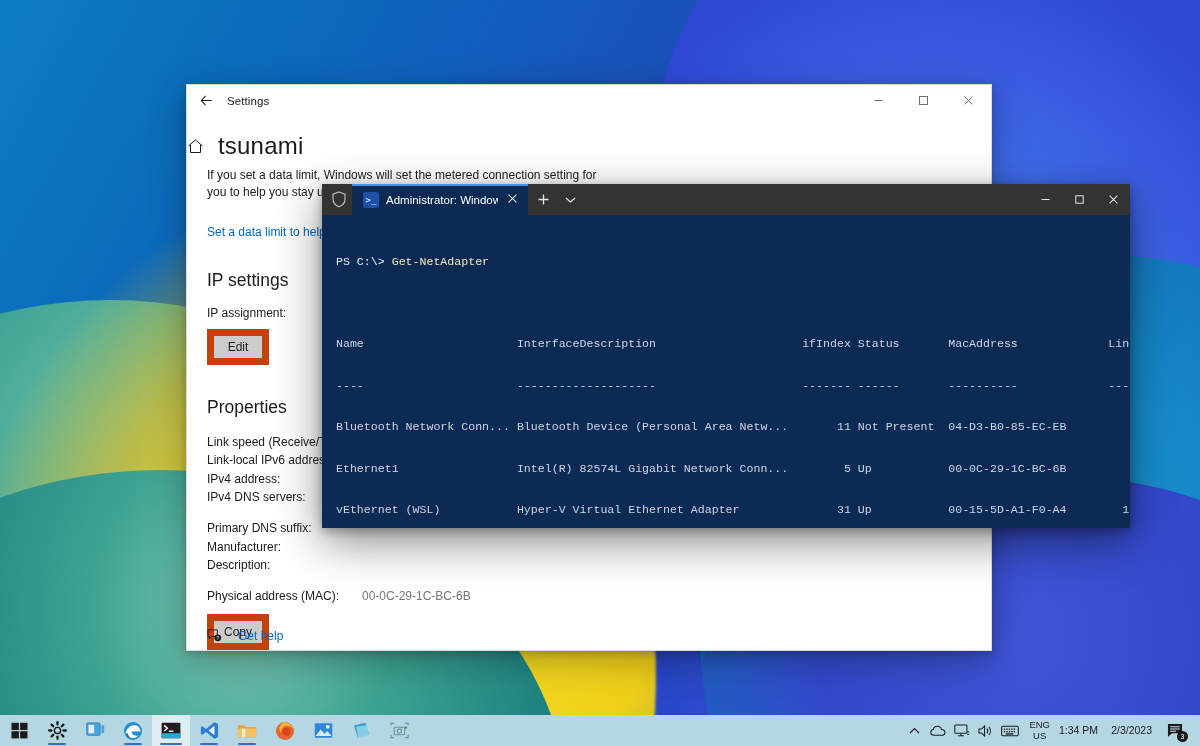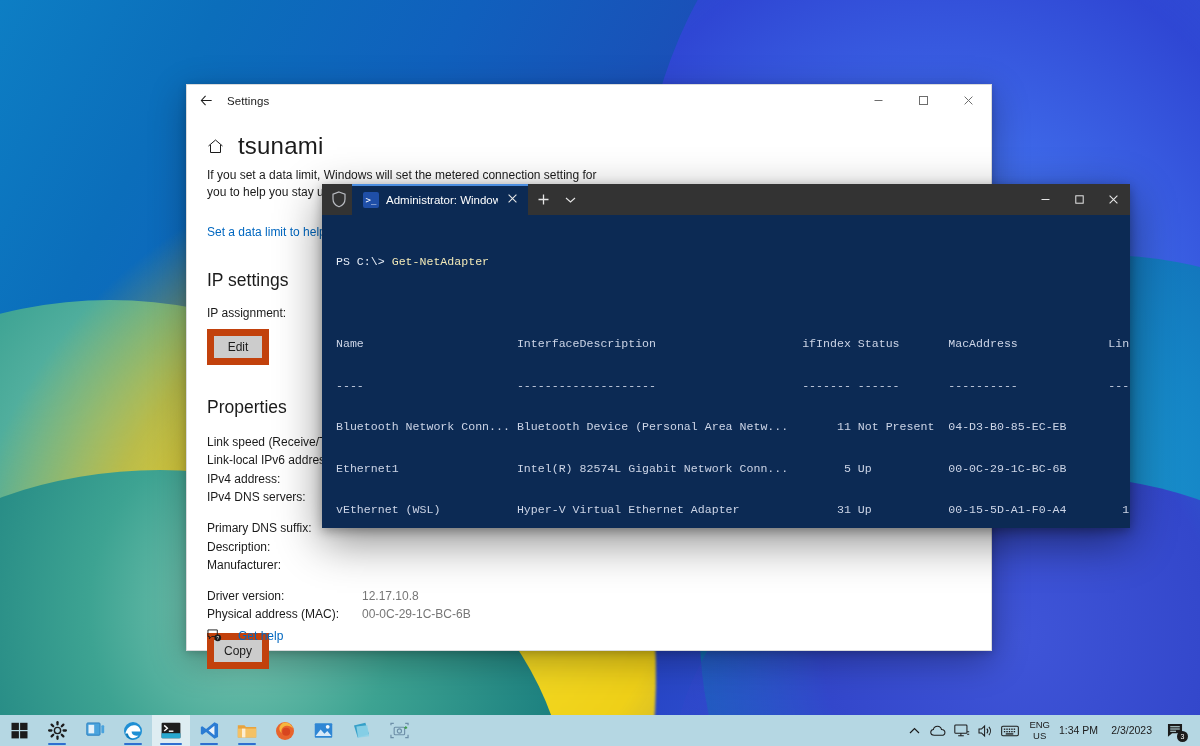--- a/index.html
+++ b/index.html
@@ -82,21 +82,21 @@
   .win-ctrls { position: absolute; right: 0; top: 0; display: flex; height: 31px; }
   .win-btn {
     width: 45px; height: 31px; display: flex; align-items: center; justify-content: center;
     color: #6d6d6d; font-size: 10px;
   }
 
   #settings-body { padding: 0 0 0 0; position: relative; height: 536px; }
   .s-pad { padding-left: 20px; }
 
   #settings-heading-row {
-    display: flex; align-items: center; gap: 14px; margin-top: 16px; padding-left: 20px;
+    display: flex; align-items: center; gap: 14px; margin-top: 16px; 
   }
   #home-icon { width: 17px; height: 17px; color: #1b1b1b; }
   #settings-heading {
     font-size: 24px; font-weight: 400; color: #1b1b1b; letter-spacing: .2px;
   }
   #settings-desc {
     margin-top: 7px; padding-left: 20px; font-size: 12px; color: #1b1b1b;
     line-height: 1.42; max-width: 430px;
   }
   .section-h {
@@ -280,34 +280,30 @@
         <div class="prop-val"></div>
       </div>
     </div>
 
     <div class="s-pad" style="margin-top:13px;">
       <div class="prop-row">
         <div class="prop-key">Primary DNS suffix:</div>
         <div class="prop-val"></div>
       </div>
       <div class="prop-row">
+        <div class="prop-key">Manufacturer:</div>
+        <div class="prop-val"></div>
+      </div>
+      <div class="prop-row">
         <div class="prop-key">Description:</div>
         <div class="prop-val"></div>
       </div>
-      <div class="prop-row">
-        <div class="prop-key">Manufacturer:</div>
-        <div class="prop-val"></div>
-      </div>
     </div>
 
     <div class="s-pad" style="margin-top:13px;">
-      <div class="prop-row">
-        <div class="prop-key">Driver version:</div>
-        <div class="prop-val">12.17.10.8</div>
-      </div>
       <div class="prop-row">
         <div class="prop-key">Physical address (MAC):</div>
         <div class="prop-val">00-0C-29-1C-BC-6B</div>
       </div>
       <button class="s-btn" style="margin-top:9px;">Copy</button>
     </div>
 
     <div id="get-help-row">
       <svg width="15" height="14" viewBox="0 0 16 15">
         <path d="M1 1 H11 V8 H5 L2.5 10.5 V8 H1 Z" fill="none" stroke="#1b1b1b" stroke-width="1"></path>

